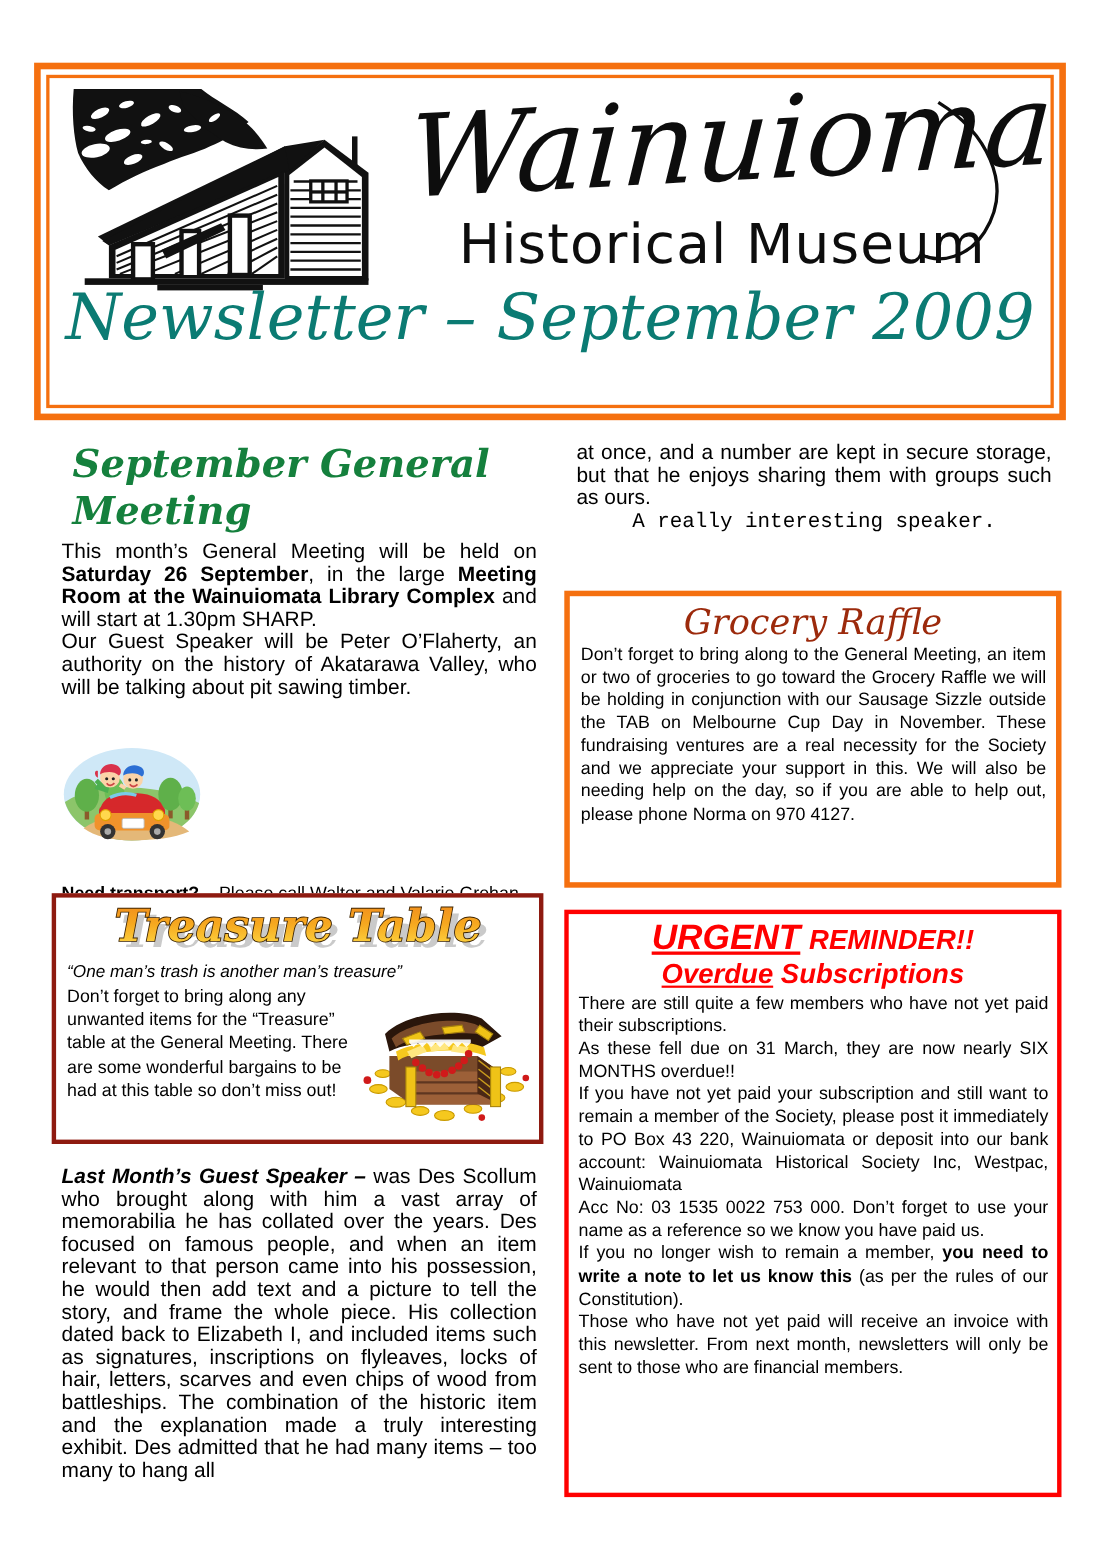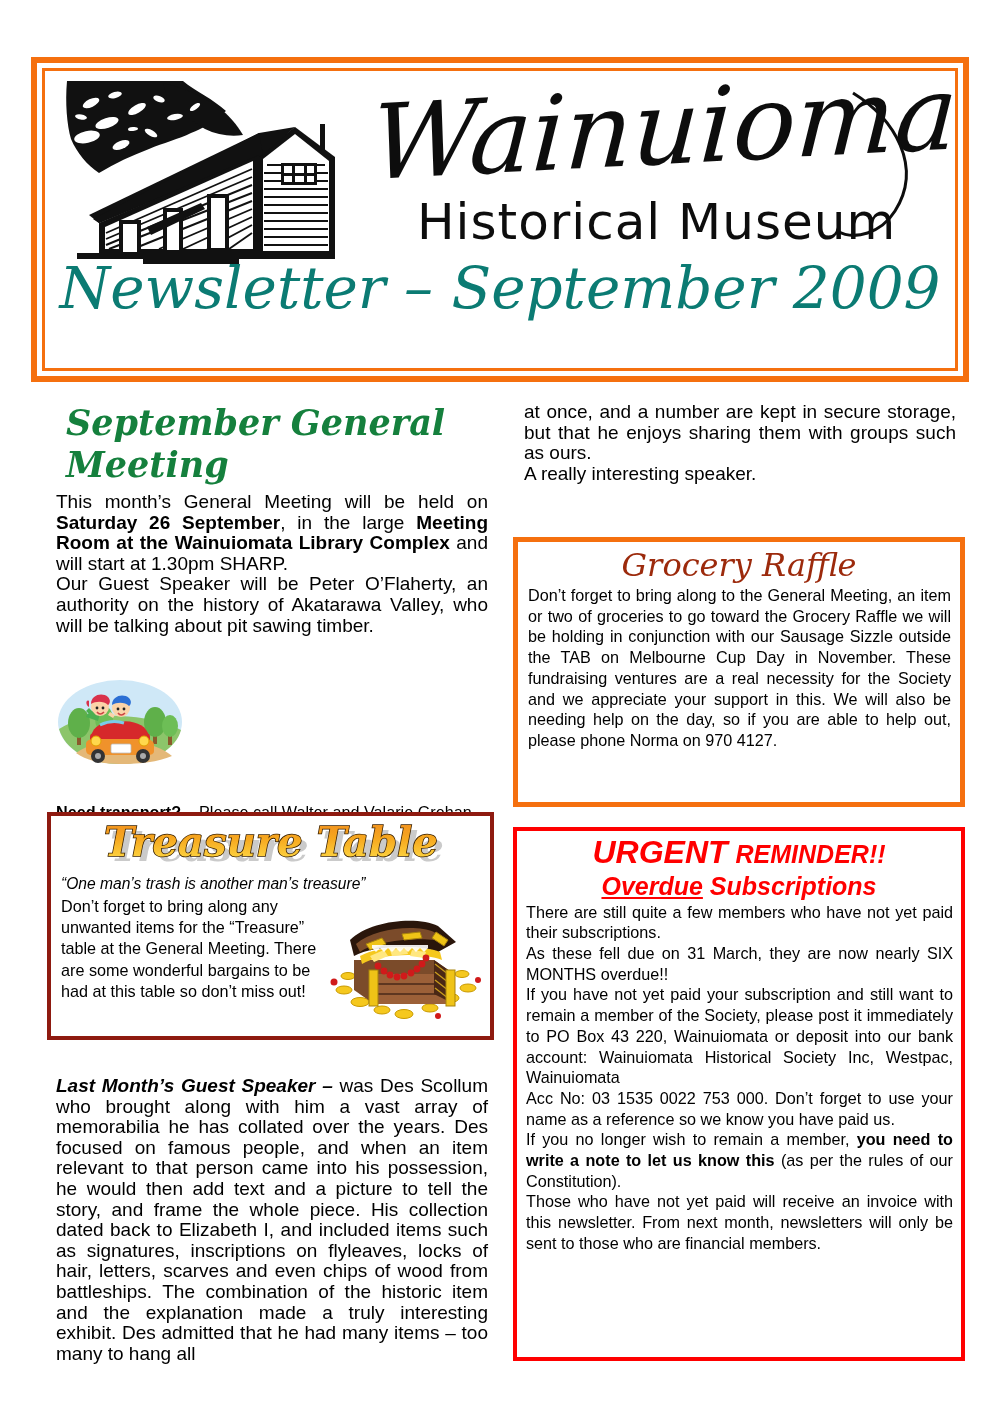--- a/index.html
+++ b/index.html
@@ -60,21 +60,21 @@
   }
   .col-left{ left:56px; }
   .col-right{ left:524px; }
 
   .body-text{
     font-size:19px;
     line-height:20.6px;
     text-align:justify;
     margin:0;
   }
-  .body-text.nojust{ text-align:left; }
+  .body-text.nojust{ text-align:center;font-family:Liberation Mono, monospace; }
   b, strong{ font-weight:bold; }
 
   
   .meeting-head{
     font-family:"DejaVu Serif", serif;
     font-style:italic;
     font-weight:bold;
     font-size:35px;
     line-height:42px;
     color:#15803d;
@@ -116,21 +116,21 @@
     position:absolute; left:10px; top:80px; width:270px;
     font-size:16.2px; line-height:21.2px;
   }
   .chest-clip{
     position:absolute; right:4px; top:78px; width:160px; height:128px;
   }
   .chest-clip svg{ display:block; width:100%; height:100%; }
 
   
   .speaker-block{
-    position:absolute; left:56px; top:1060px; width:432px;margin-top:16px;
+    position:absolute; left:56px; top:1060px; width:432px;
   }
 
   
   .raffle-box{
     position:absolute; left:513px; top:537px; width:452px; height:270px;
     border:5px solid #F5700F;
     background:#ffffff;
     box-sizing:border-box;
   }
   .raffle-title{
@@ -155,21 +155,21 @@
     box-sizing:border-box;
   }
   .urgent-head{
     text-align:center;
     margin:5px 0 0 0;
     color:#FF0000;
     font-weight:bold; font-style:italic;
     line-height:1.05;
     white-space:nowrap;
   }
-  .urgent-big{ font-size:32px; }
+  .urgent-big{ font-size:32px;text-decoration:underline; }
   .urgent-small{ font-size:25px; }
   .overdue-head{
     text-align:center;
     color:#FF0000;
     font-weight:bold; font-style:italic;
     font-size:25px;
     line-height:1.2;
     margin:1px 0 1px 0;
     white-space:nowrap;
   }

